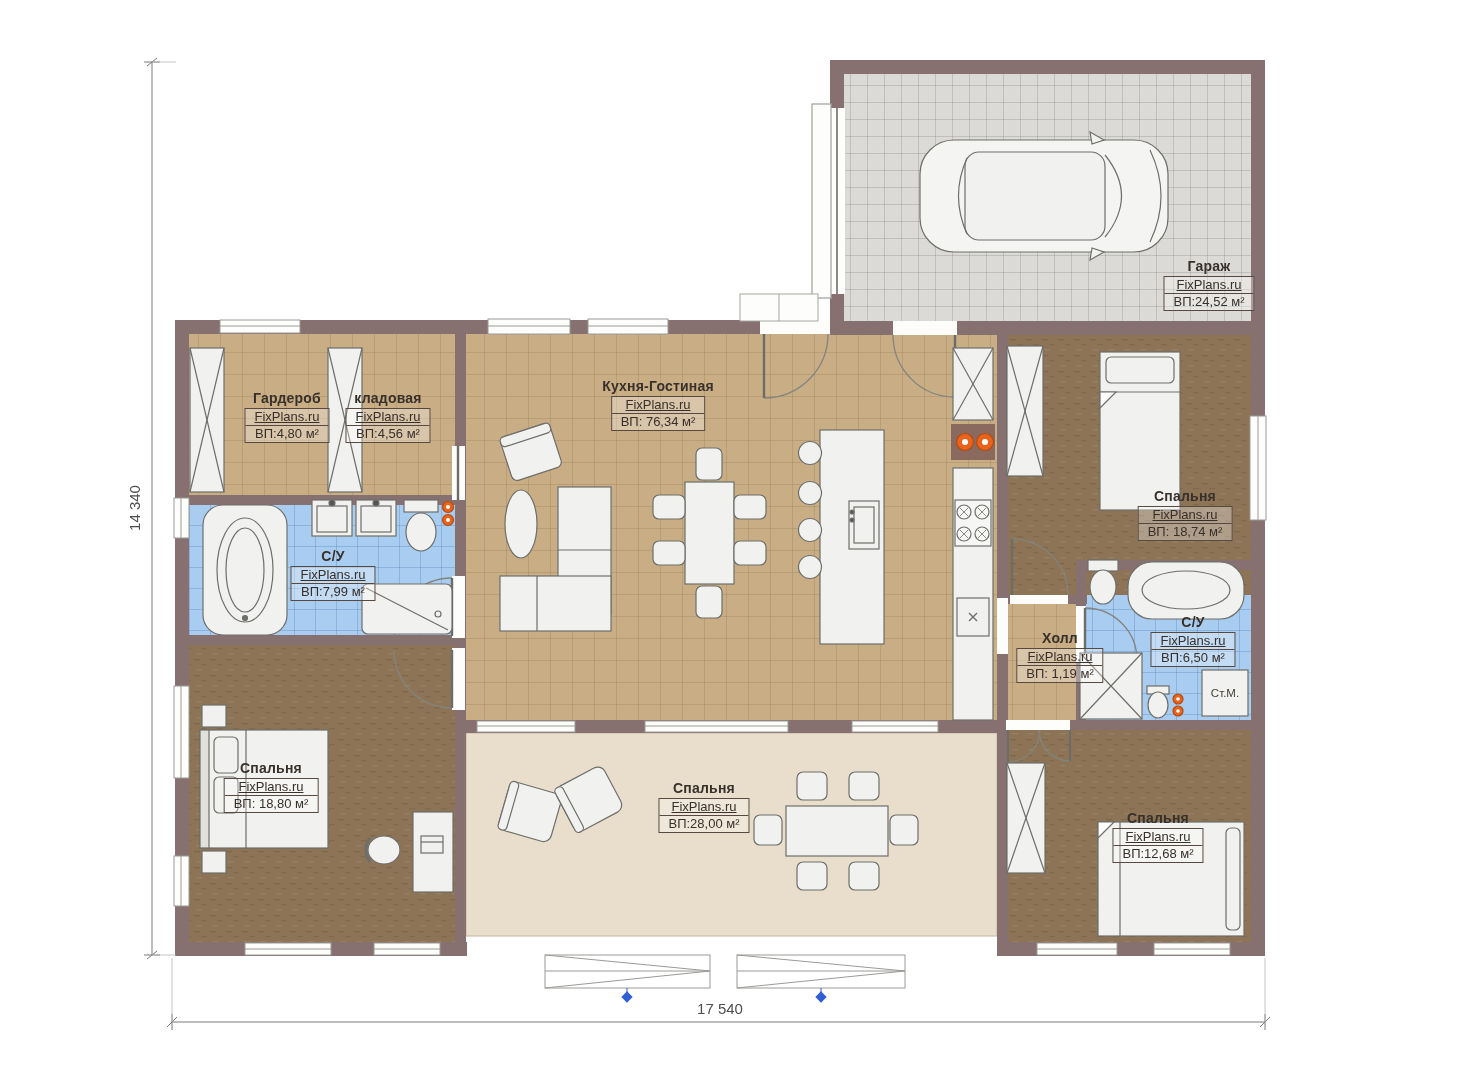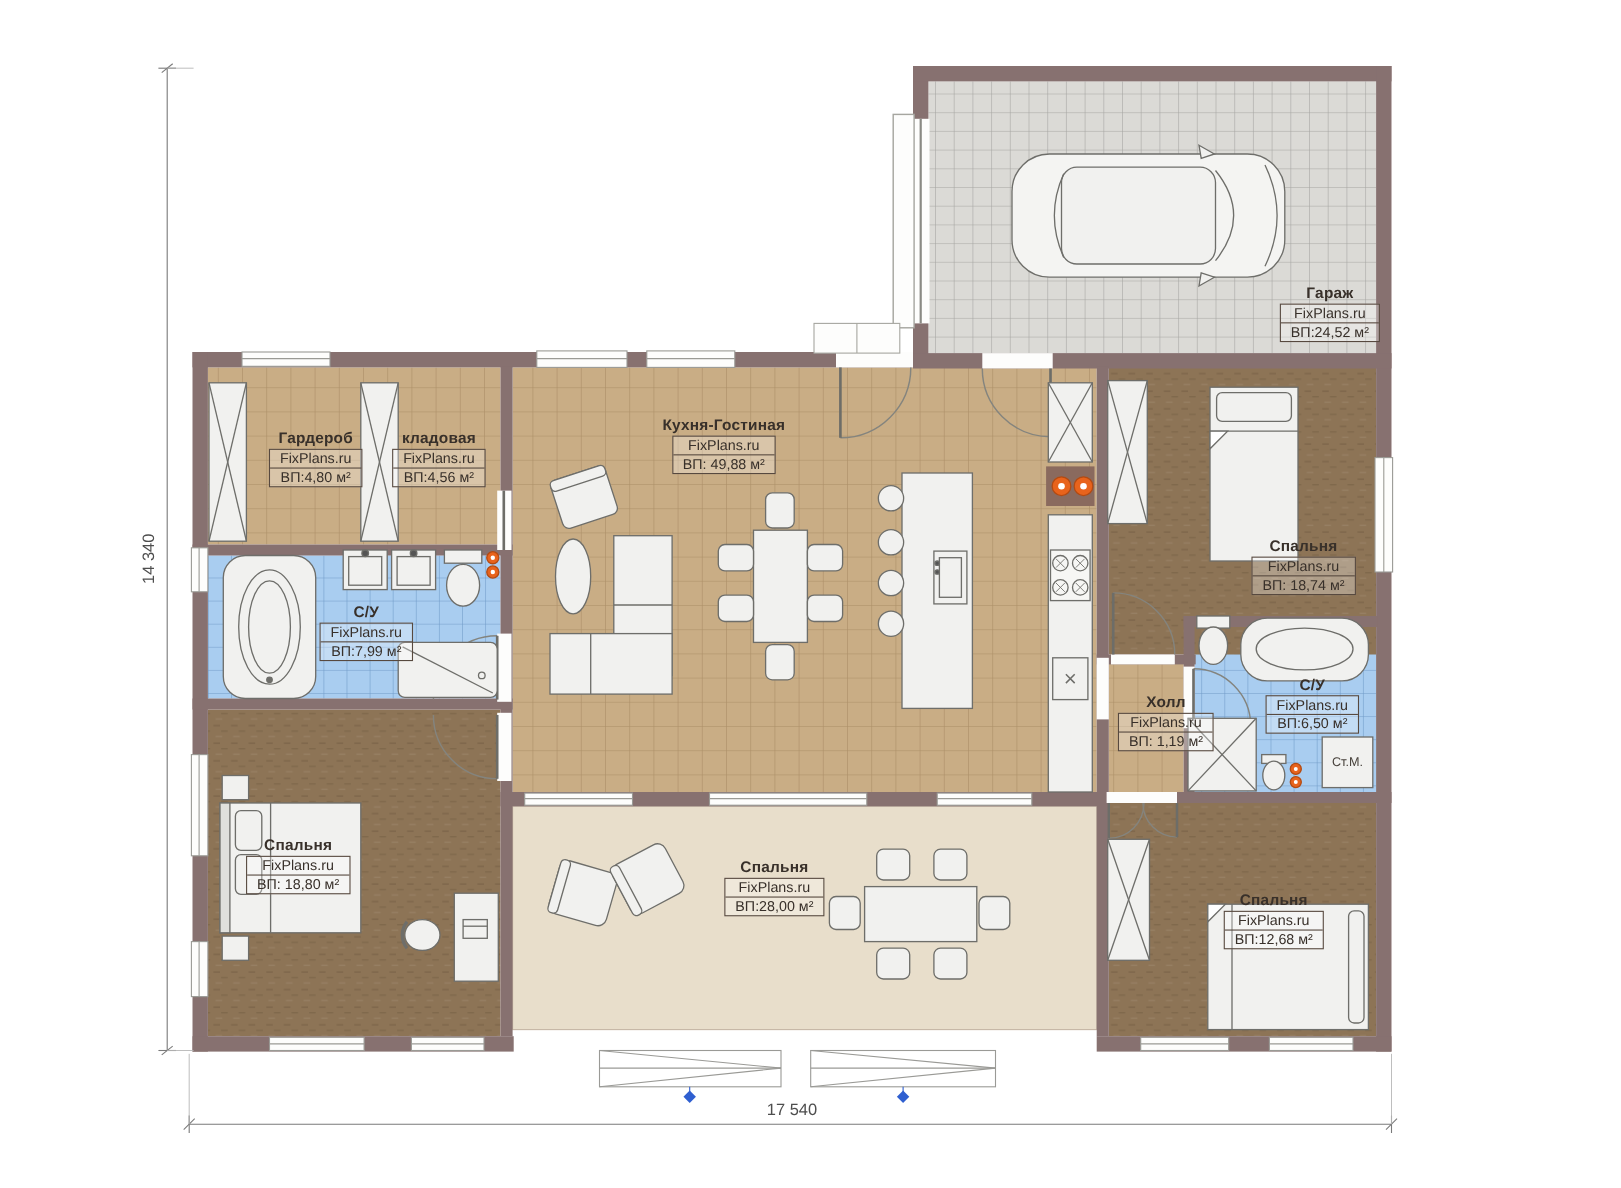--- a/index.html
+++ b/index.html
@@ -5,21 +5,21 @@
   html,body { margin:0; padding:0; background:#ffffff; }
   .plan-root {
     position:relative; width:1474px; height:1080px; background:#ffffff;
     font-family:"Liberation Sans", sans-serif; overflow:hidden;
   }
   .plan-root svg { position:absolute; left:0; top:0; }
   .labels { position:absolute; left:0; top:0; width:100%; height:100%; pointer-events:none; }
   .rl { position:absolute; transform:translateX(-50%); text-align:center; color:#38302a; white-space:nowrap; }
   .rl-name { font-weight:bold; font-size:14px; margin-bottom:2px; letter-spacing:.2px; }
   .rl-box { display:inline-block; border:1px solid #57493f; background:rgba(255,255,255,0.30); font-size:13px; }
-  .rl-site { padding:0 9px 1px 9px; border-bottom:1px solid #57493f; }
+  .rl-site { padding:0 9px 1px 9px; border-bottom:1px solid #57493f;text-decoration:underline; }
   .rl-area { padding:0 9px 1px 9px; }
   .rl-mini { position:absolute; transform:translate(-50%,-50%); font-size:11.5px; color:#46403a;text-align:right; }
   .dim-text { font-size:15px; fill:#4e4e4e; }
 </style>
 </head>
 <body>
 
 <div class="plan-root">
 
 <svg width="1474" height="1080" viewBox="0 0 1474 1080">
@@ -399,28 +399,28 @@
   <div class="rl" style="left:1177px; top:258px;margin-left:32px;">
     <div class="rl-name">Гараж</div>
     <div class="rl-box"><div class="rl-site">FixPlans.ru</div><div class="rl-area">ВП:24,52 м²</div></div>
   </div>
 
   <div class="rl" style="left:263px; top:390px;padding-left:48px;">
     <div class="rl-name">Гардероб</div>
     <div class="rl-box"><div class="rl-site">FixPlans.ru</div><div class="rl-area">ВП:4,80 м²</div></div>
   </div>
 
-  <div class="rl" style="left:399px; top:390px;text-align:center;">
+  <div class="rl" style="left:388px; top:390px;text-align:center;">
     <div class="rl-name">кладовая</div>
     <div class="rl-box"><div class="rl-site">FixPlans.ru</div><div class="rl-area">ВП:4,56 м²</div></div>
   </div>
 
   <div class="rl" style="left:658px; top:378px;">
     <div class="rl-name">Кухня-Гостиная</div>
-    <div class="rl-box"><div class="rl-site">FixPlans.ru</div><div class="rl-area">ВП: 49,88 м²</div></div>
+    <div class="rl-box"><div class="rl-site">FixPlans.ru</div><div class="rl-area">ВП: 76,34 м²</div></div>
   </div>
 
   <div class="rl" style="left:333px; top:548px;">
     <div class="rl-name">С/У</div>
     <div class="rl-box"><div class="rl-site">FixPlans.ru</div><div class="rl-area">ВП:7,99 м²</div></div>
   </div>
 
   <div class="rl" style="left:1185px; top:488px;">
     <div class="rl-name">Спальня</div>
     <div class="rl-box"><div class="rl-site">FixPlans.ru</div><div class="rl-area">ВП: 18,74 м²</div></div>

